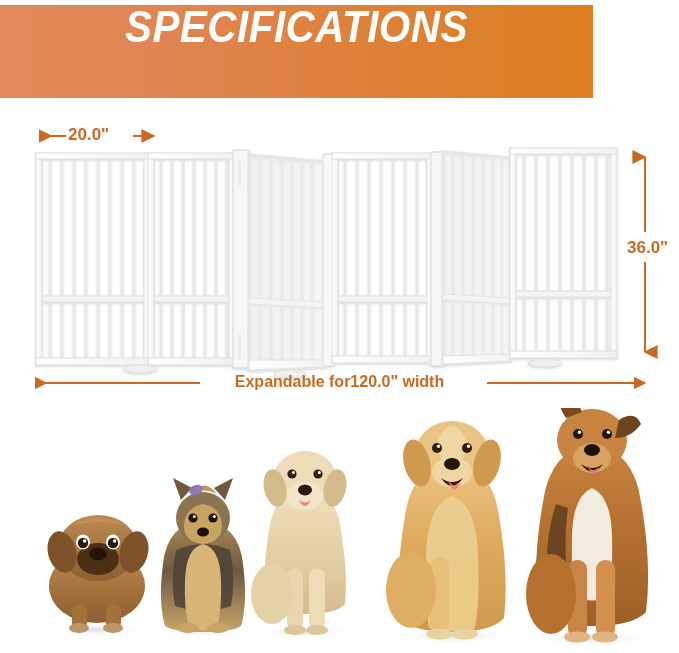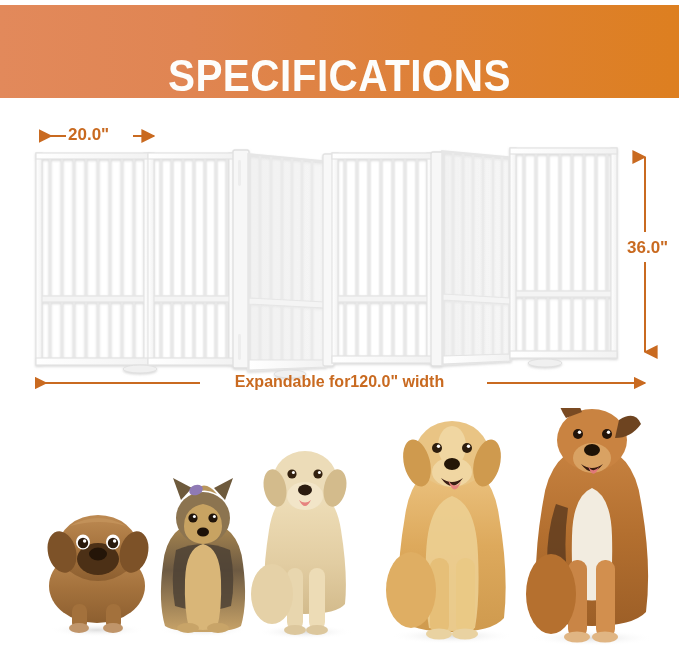--- a/index.html
+++ b/index.html
@@ -7,23 +7,23 @@
     width:679px;height:653px;
     background:#ffffff;
     font-family:"Liberation Sans","DejaVu Sans",sans-serif;
     overflow:hidden;
     position:relative;
   }
   #page{position:relative;width:679px;height:653px;background:#fff;}
 
   
   .banner{
-    position:absolute;left:0;top:5px;width:679px;height:93px;
+    position:absolute;left:0;top:5px;width:593px;height:93px;
     background:linear-gradient(90deg,#e2895b 0%,#e08552 28%,#de8138 62%,#dd7f20 100%);
-    display:flex;align-items:flex-end;justify-content:center;
+    display:flex;align-items:flex-start;justify-content:center;font-style:italic;
   }
   .banner-title{
     color:#fdfdfb;
     font-size:44px;
     font-weight:bold;
     letter-spacing:0.5px;
     transform:scaleX(0.92);
     font-family:"Liberation Sans","DejaVu Sans",sans-serif;
     white-space:nowrap;
     line-height:1;

